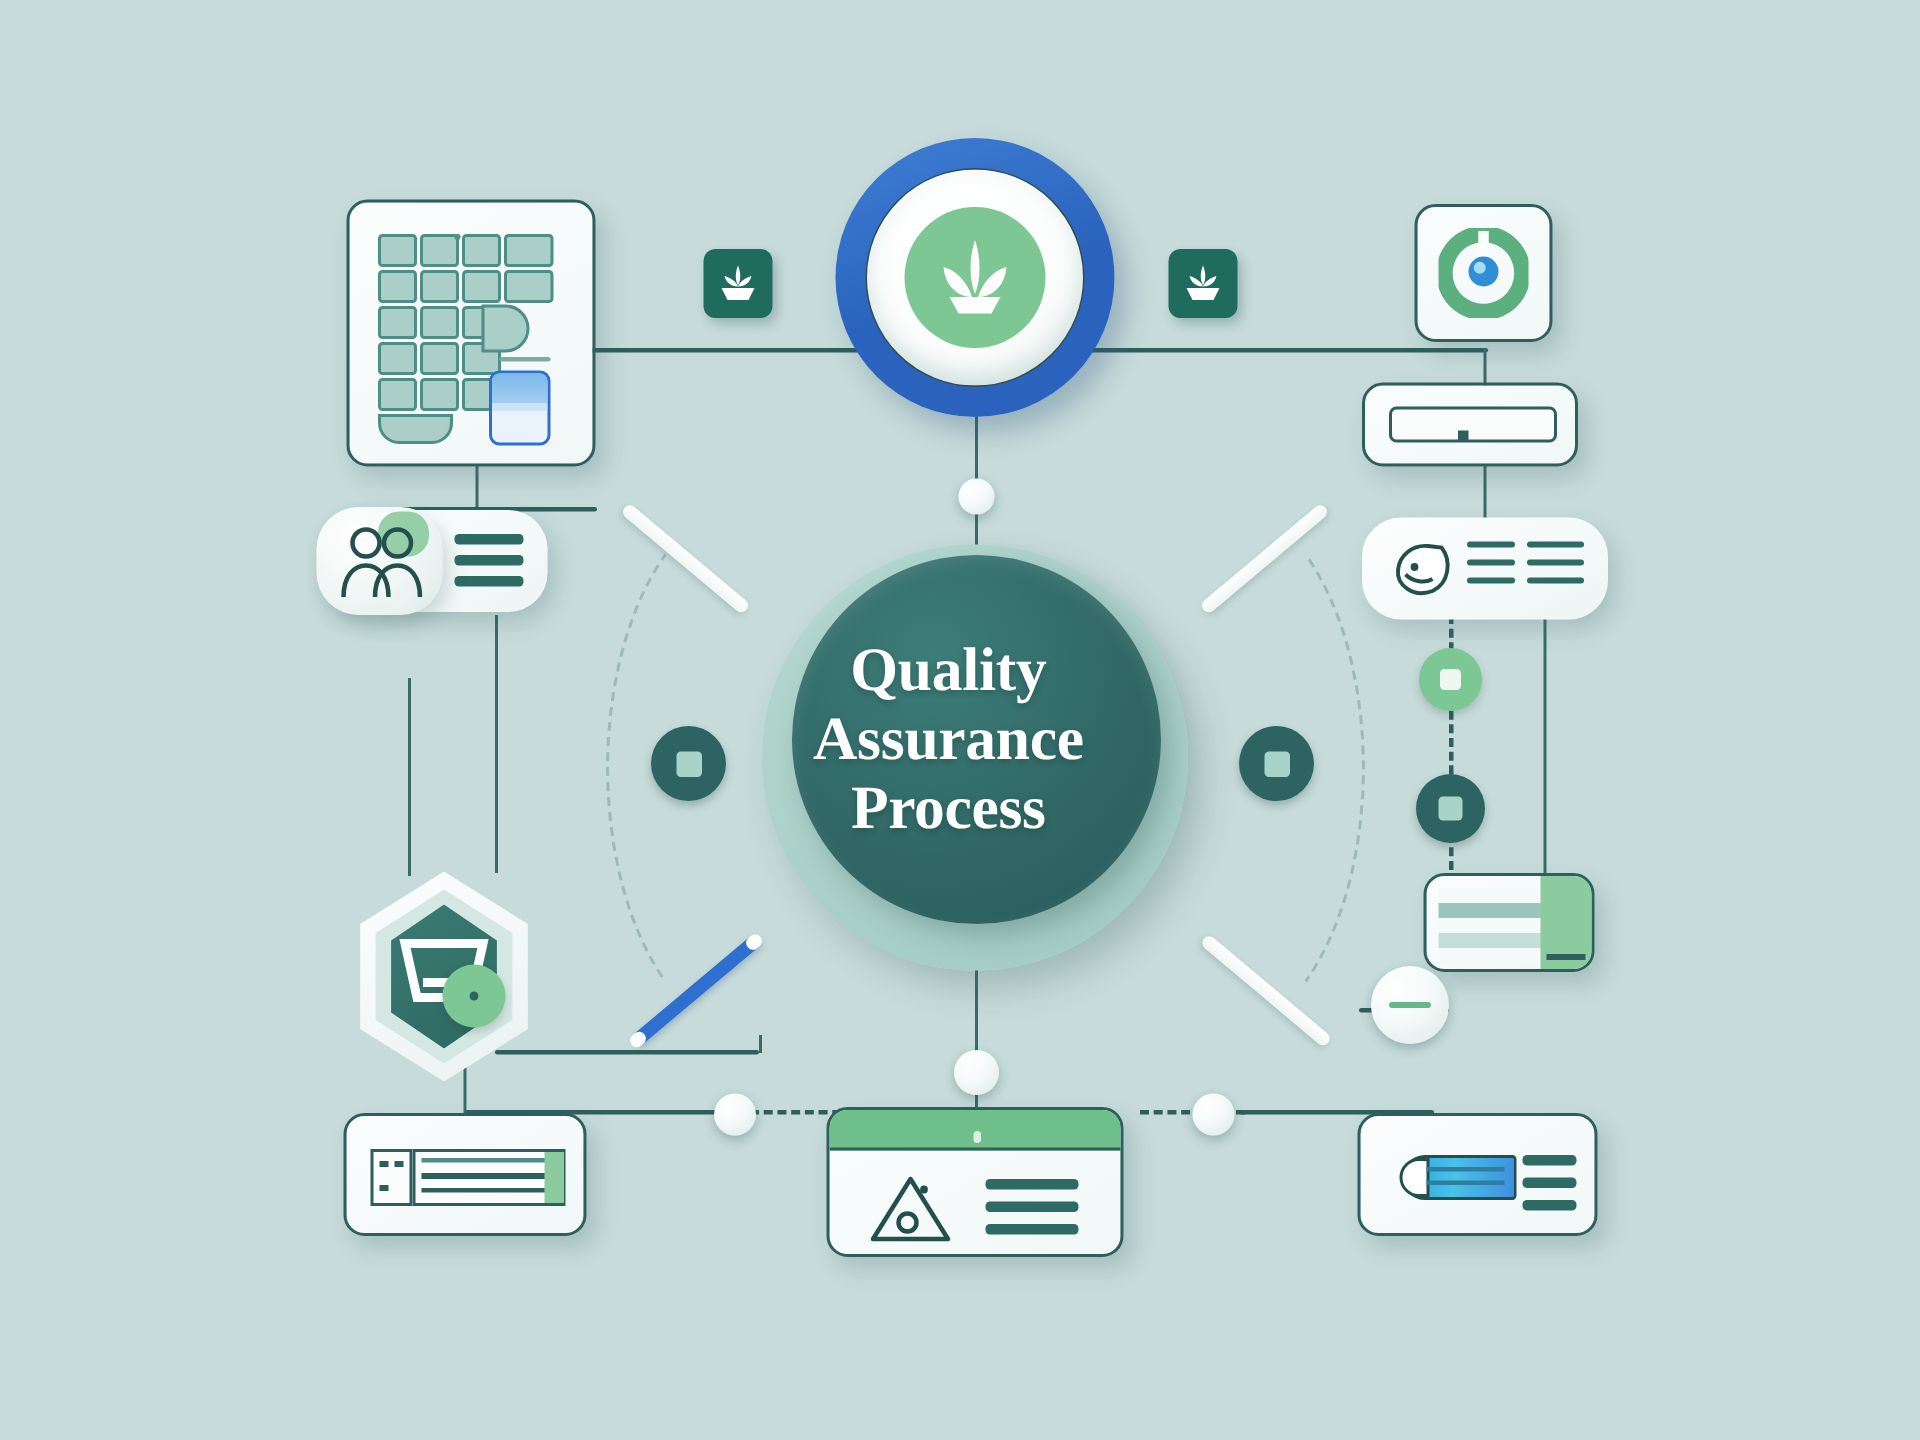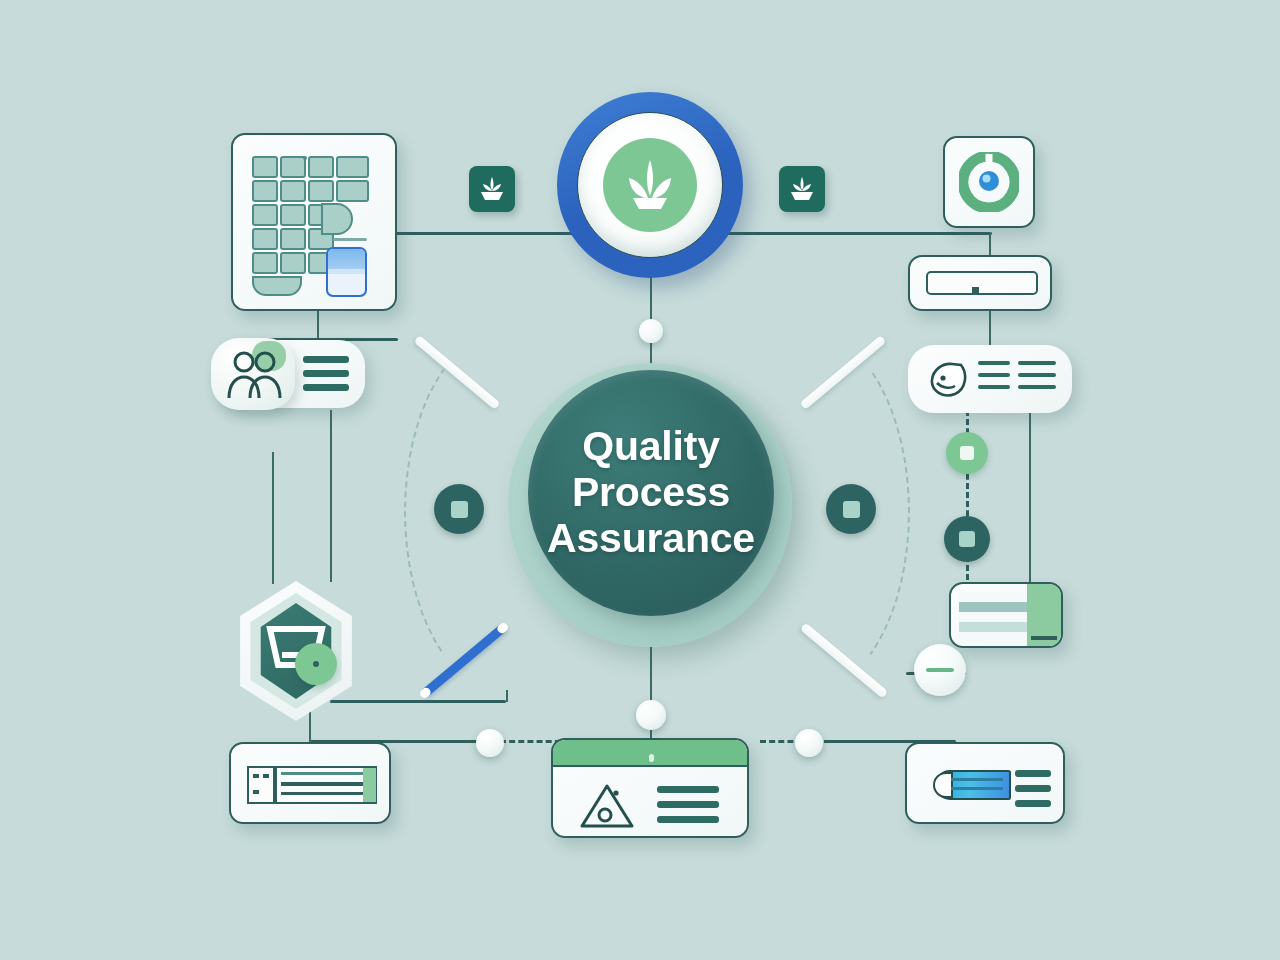--- a/index.html
+++ b/index.html
@@ -81,22 +81,23 @@
 
   
   #hub-halo{
     border-radius:50%;
     background:radial-gradient(circle at 40% 32%, #bcdcd4 0%, #a9d0c8 65%, #9cc7bf 100%);
     box-shadow:10px 12px 22px rgba(55,95,93,.25);
   }
   #hub-core{
     border-radius:50%;
     background:radial-gradient(circle at 38% 28%, #3d7d79 0%, #2f6663 60%, #28595a 100%);
-    display:flex;align-items:center;justify-content:center;
+    display:flex;align-items:center;
     box-shadow:inset 0 4px 12px rgba(255,255,255,.10), 6px 8px 18px rgba(40,80,78,.30);
+    font-family:Liberation Serif, serif;
   }
   #hub-title{
     color:#ffffff;font-weight:bold;font-size:41px;line-height:1.12;
     text-align:center;letter-spacing:-.2px;
     text-shadow:0 2px 4px rgba(20,50,48,.35);
     padding:0 14px;
   }
 
   
   #top-node-ring{
@@ -169,22 +170,22 @@
 
   <div class="abs diag-white" style="left:404px;top:368px;width:106px;transform:rotate(40deg);"></div>
   <div class="abs diag-white" style="left:790px;top:368px;width:106px;transform:rotate(-40deg);"></div>
   <div class="abs diag-blue" style="left:410px;top:656px;width:108px;transform:rotate(-40deg);"></div>
   <div class="abs diag-white" style="left:790px;top:656px;width:108px;transform:rotate(40deg);"></div>
 
   <div class="abs" id="hub-halo" style="left:508px;top:363px;width:284px;height:284px;"></div>
   <div class="abs" id="hub-core" style="left:528px;top:370px;width:246px;height:246px;">
     <div id="hub-title">
       <div>Quality</div>
+      <div>Assurance</div>
       <div>Process</div>
-      <div>Assurance</div>
     </div>
   </div>
 
   <div class="abs" id="top-node-ring" style="left:557px;top:92px;width:186px;height:186px;">
     <div id="top-node-inner" style="width:144px;height:144px;">
       <div id="top-node-badge" style="width:94px;height:94px;">
         <svg width="62" height="58" viewBox="0 0 62 58">
           <path d="M31 4 C27 16 27 30 31 40 C35 30 35 16 31 4 Z" fill="#ffffff"></path>
           <path d="M10 22 C18 24 26 32 29 42 C19 42 11 34 10 22 Z" fill="#ffffff"></path>
           <path d="M52 22 C51 34 43 42 33 42 C36 32 44 24 52 22 Z" fill="#ffffff"></path>

